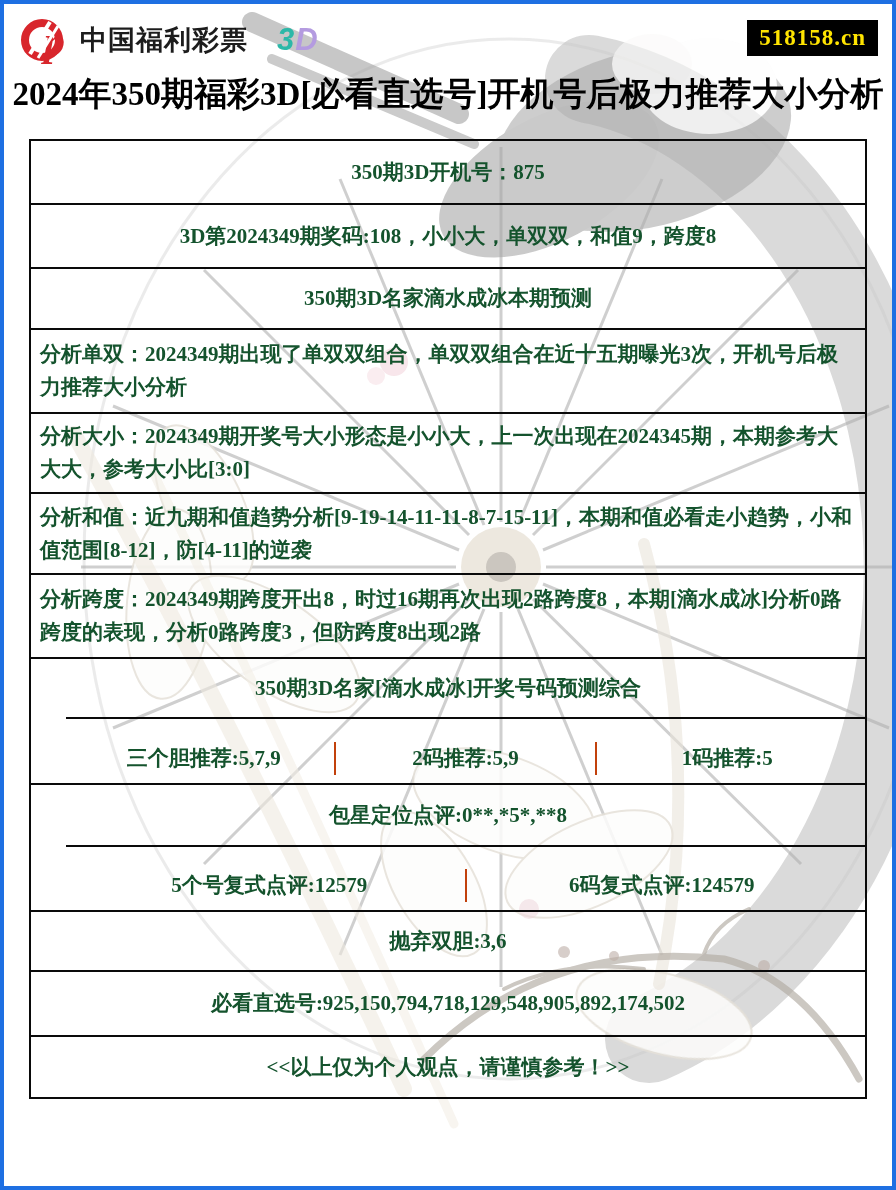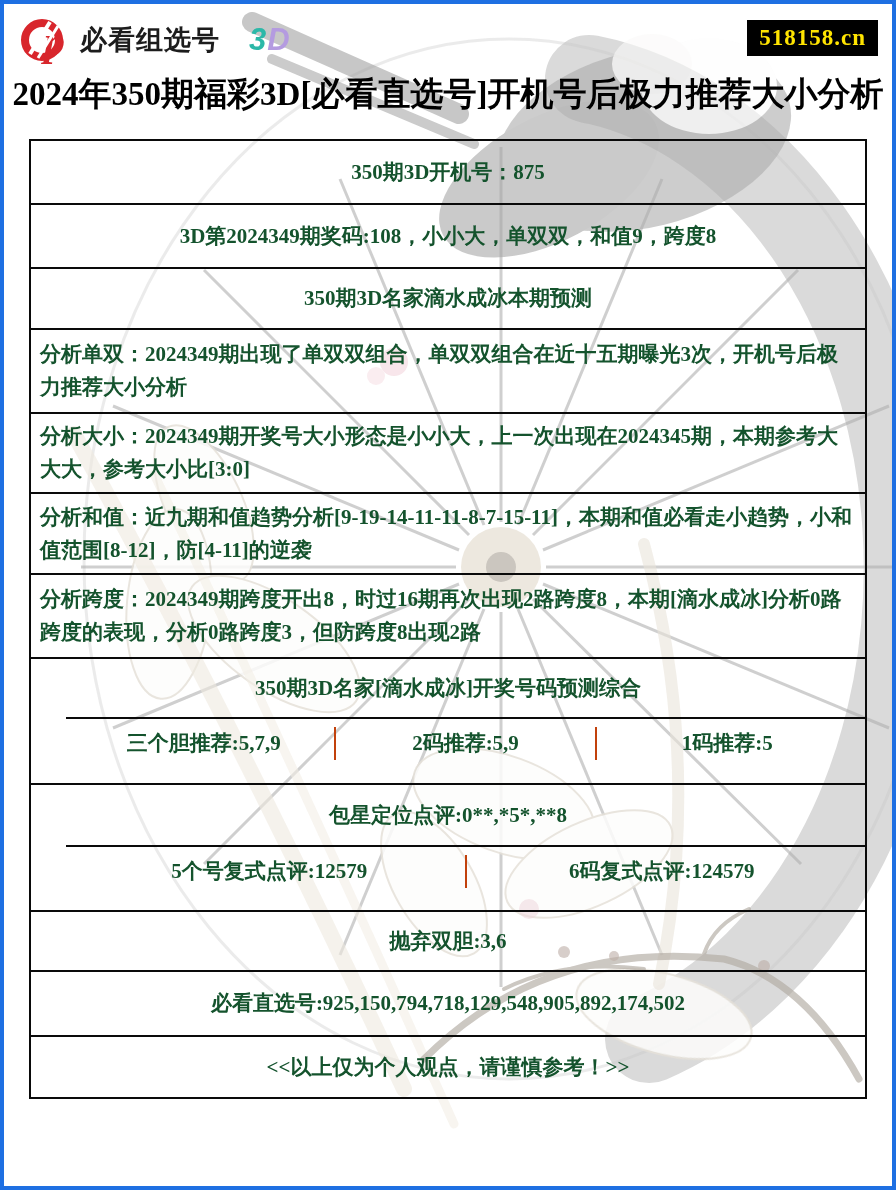--- a/index.html
+++ b/index.html
@@ -40,21 +40,21 @@
     border:2px solid #0a0a0a;
   }
   .row {
     border-top:2px solid #0a0a0a;
     display:flex; align-items:center; justify-content:center;
     font-size:21px; font-weight:bold; color:#14532d;
     text-align:center; line-height:1.55;
   }
   .row:first-child { border-top:none; }
   .row.left { justify-content:flex-start; text-align:left; padding:0 9px; }
-  .row.cells { padding:8px; align-items:flex-start;margin-left:35px; }
+  .row.cells { padding:8px; align-items:flex-end;margin-left:35px; }
   .cell {
     flex:1; display:flex; align-items:center; justify-content:center;
     border-left:2px solid #c2410c;
   }
   .cell:first-child { border-left:none; }
 
   .h60{height:60px}.h61{height:61px}.h62{height:62px}.h64{height:64px}
   .h65{height:65px}.h66{height:66px}.h80{height:80px}.h81{height:81px}.h84{height:84px}
 </style>
 </head>
@@ -129,21 +129,21 @@
   <div class="content">
 
     <div class="header">
       <div class="brand">
         <svg width="52" height="52" viewBox="0 0 52 52">
           <circle cx="22" cy="26" r="17" fill="none" stroke="#d8262c" stroke-width="8"></circle>
           <text x="24" y="41" font-size="42" font-weight="bold" font-style="italic" fill="#d8262c" font-family="Liberation Serif, serif">p</text>
           <line x1="10" y1="40" x2="30" y2="8" stroke="#ffffff" stroke-width="4"></line>
           <line x1="18" y1="44" x2="38" y2="12" stroke="#ffffff" stroke-width="3"></line>
         </svg>
-        <span class="brand-name">必看组选号</span>
+        <span class="brand-name">中国福利彩票</span>
         <span class="brand-3d"><span class="brand-3">3</span><span class="brand-d">D</span></span>
       </div>
       <div class="badge">518158.cn</div>
     </div>
 
     <div class="title">2024年350期福彩3D[必看直选号]开机号后极力推荐大小分析</div>
 
     <div class="board">
       <div class="row h62">350期3D开机号：875</div>
       <div class="row h64">3D第2024349期奖码:108，小小大，单双双，和值9，跨度8</div>

